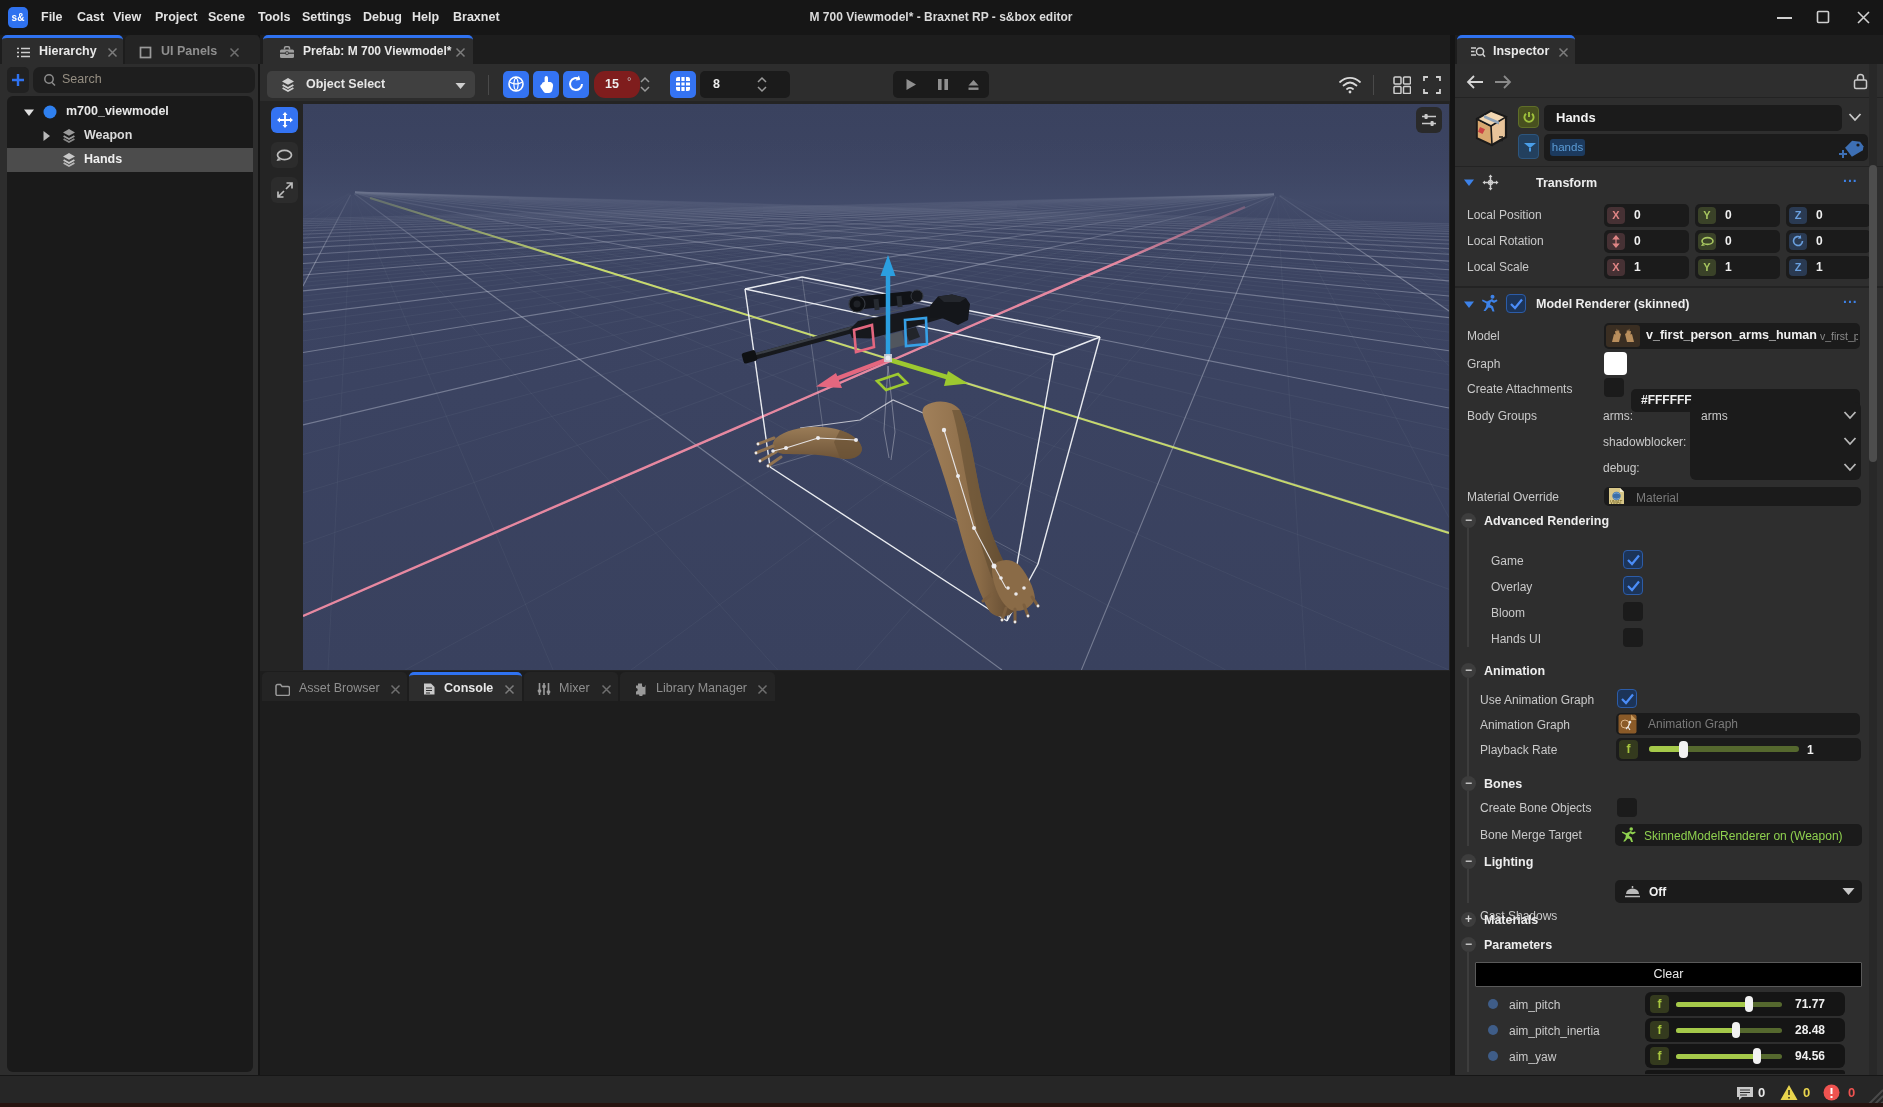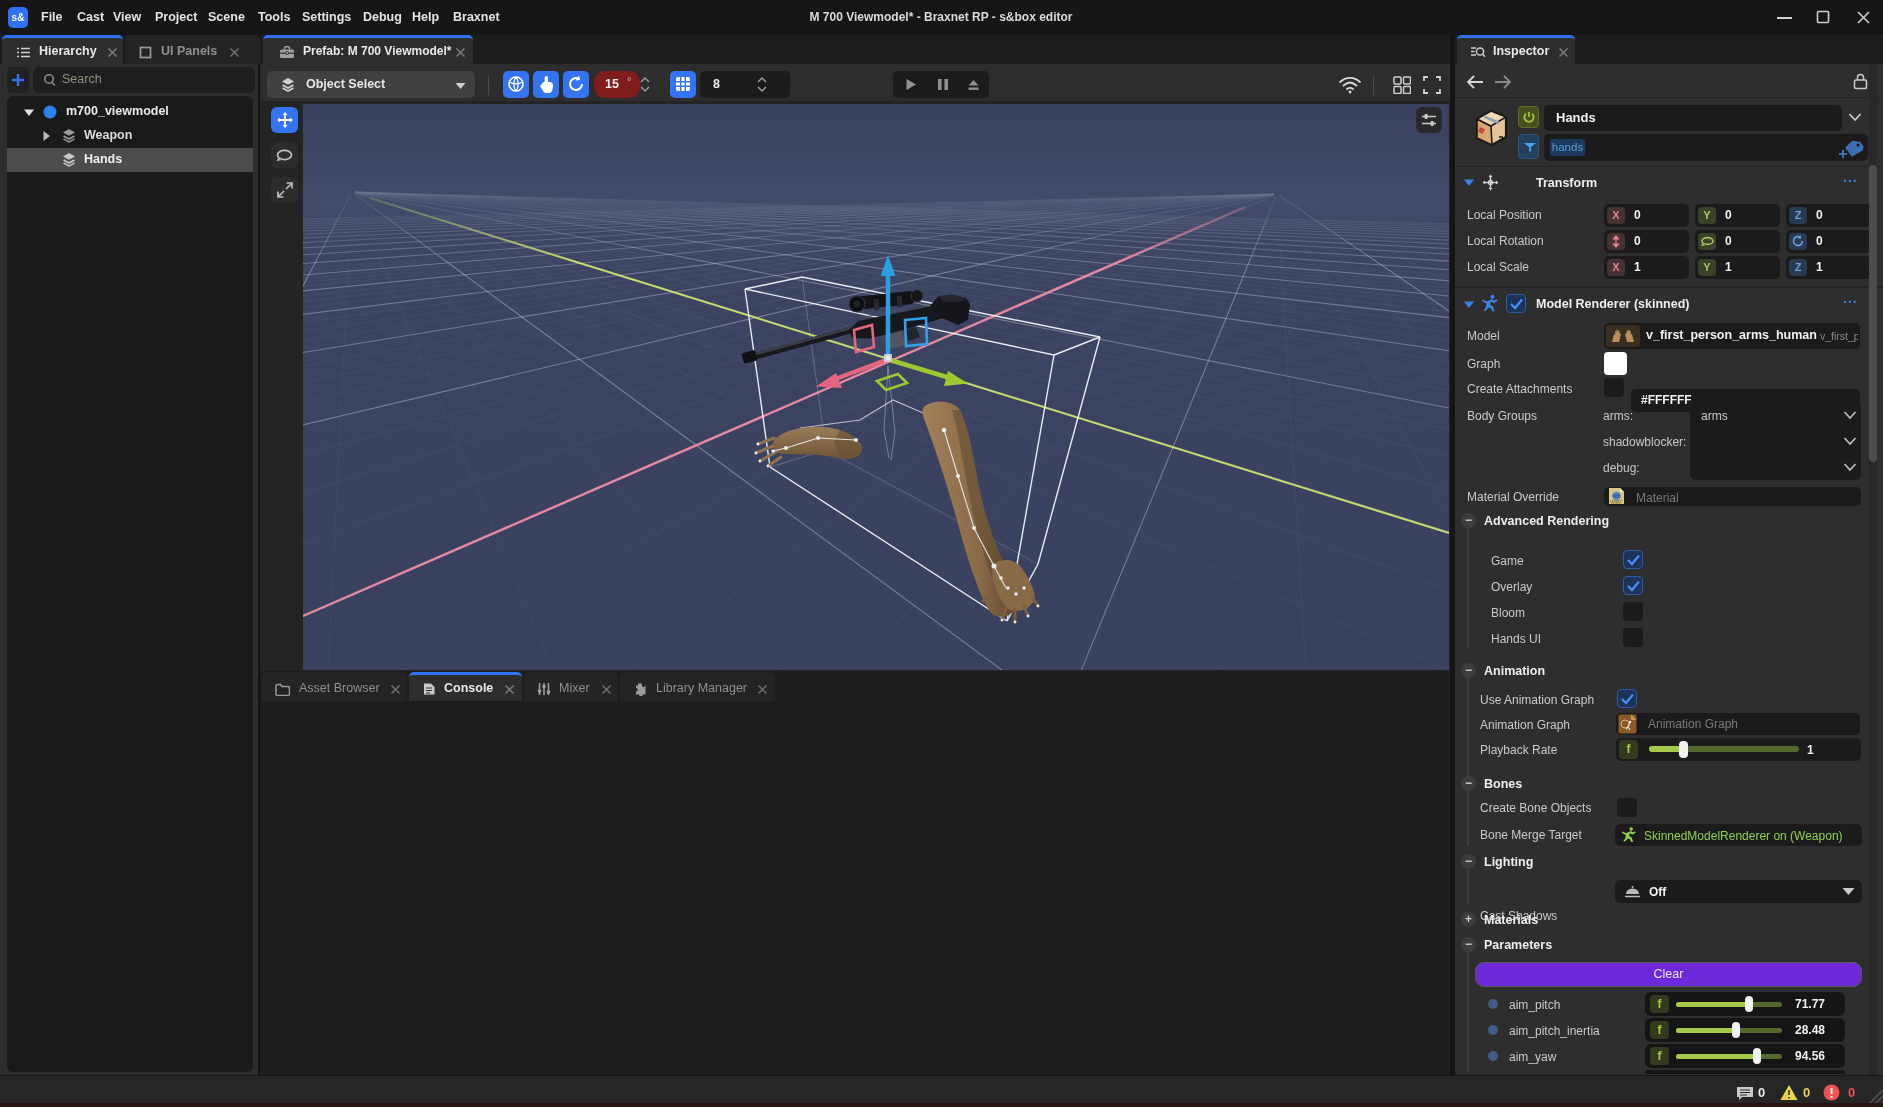--- a/index.html
+++ b/index.html
@@ -754,21 +754,21 @@
     <svg class="abs" style="left:387px;top:823px;" width="13" height="9">
         <path d="M0.5 1 L12.5 1 L6.5 8 Z" fill="#c9c9c9"></path>
       </svg>
 
     <div class="mins" style="left:6px;top:848px;">+</div>
     <div class="sechdr" style="left:29px;top:849px;">Materials</div>
 
     <div class="mins" style="left:6px;top:873px;">−</div>
     <div class="guide" style="left:12px;top:888px;height:120px;"></div>
     <div class="sechdr" style="left:29px;top:874px;">Parameters</div>
-    <div class="abs" style="left:20px;top:898px;width:387px;height:25px;background:#6d28d9;border:1px solid #5a5a5a;border-radius:9px;">
+    <div class="abs" style="left:20px;top:898px;width:387px;height:25px;background:#000000;border:1px solid #5a5a5a;border-radius:1px;">
       <div class="abs" style="left:0;top:4px;width:385px;text-align:center;font-size:12.5px;color:#e8e8e8;">Clear</div>
     </div>
 
     <div class="dot" style="left:33px;top:935px;"></div>
     <div class="lbl" style="left:54px;top:934px;">aim_pitch</div>
     <div class="abs" style="left:190px;top:928px;width:200px;height:24px;background:#151515;border-radius:6px;"></div>
     <div class="fbadge" style="left:195px;top:931px;height:18px;line-height:18px;">f</div>
     <div class="abs" style="left:221px;top:938px;width:106px;height:5px;border-radius:2.5px;background:#55682e;"></div>
     <div class="abs" style="left:221px;top:938px;width:73px;height:5px;border-radius:2.5px;background:#a5c94a;"></div>
     <div class="abs" style="left:290px;top:932px;width:8px;height:16px;border-radius:4px;background:#f2f2f2;"></div>

